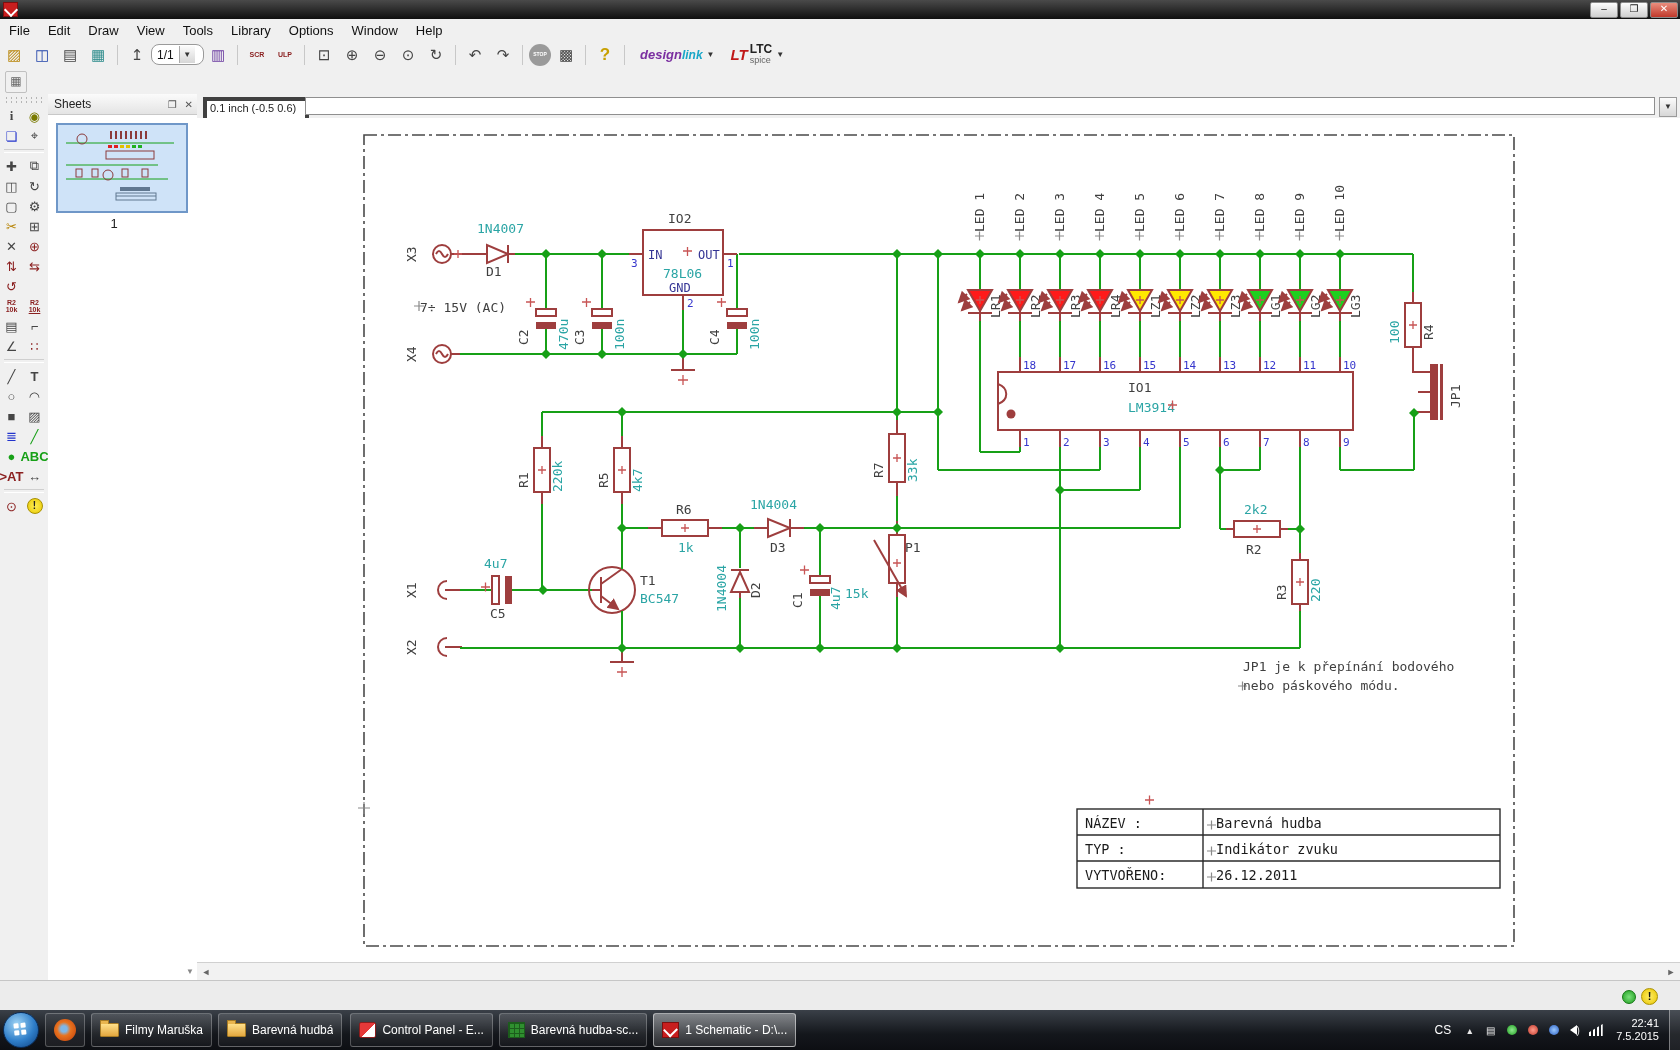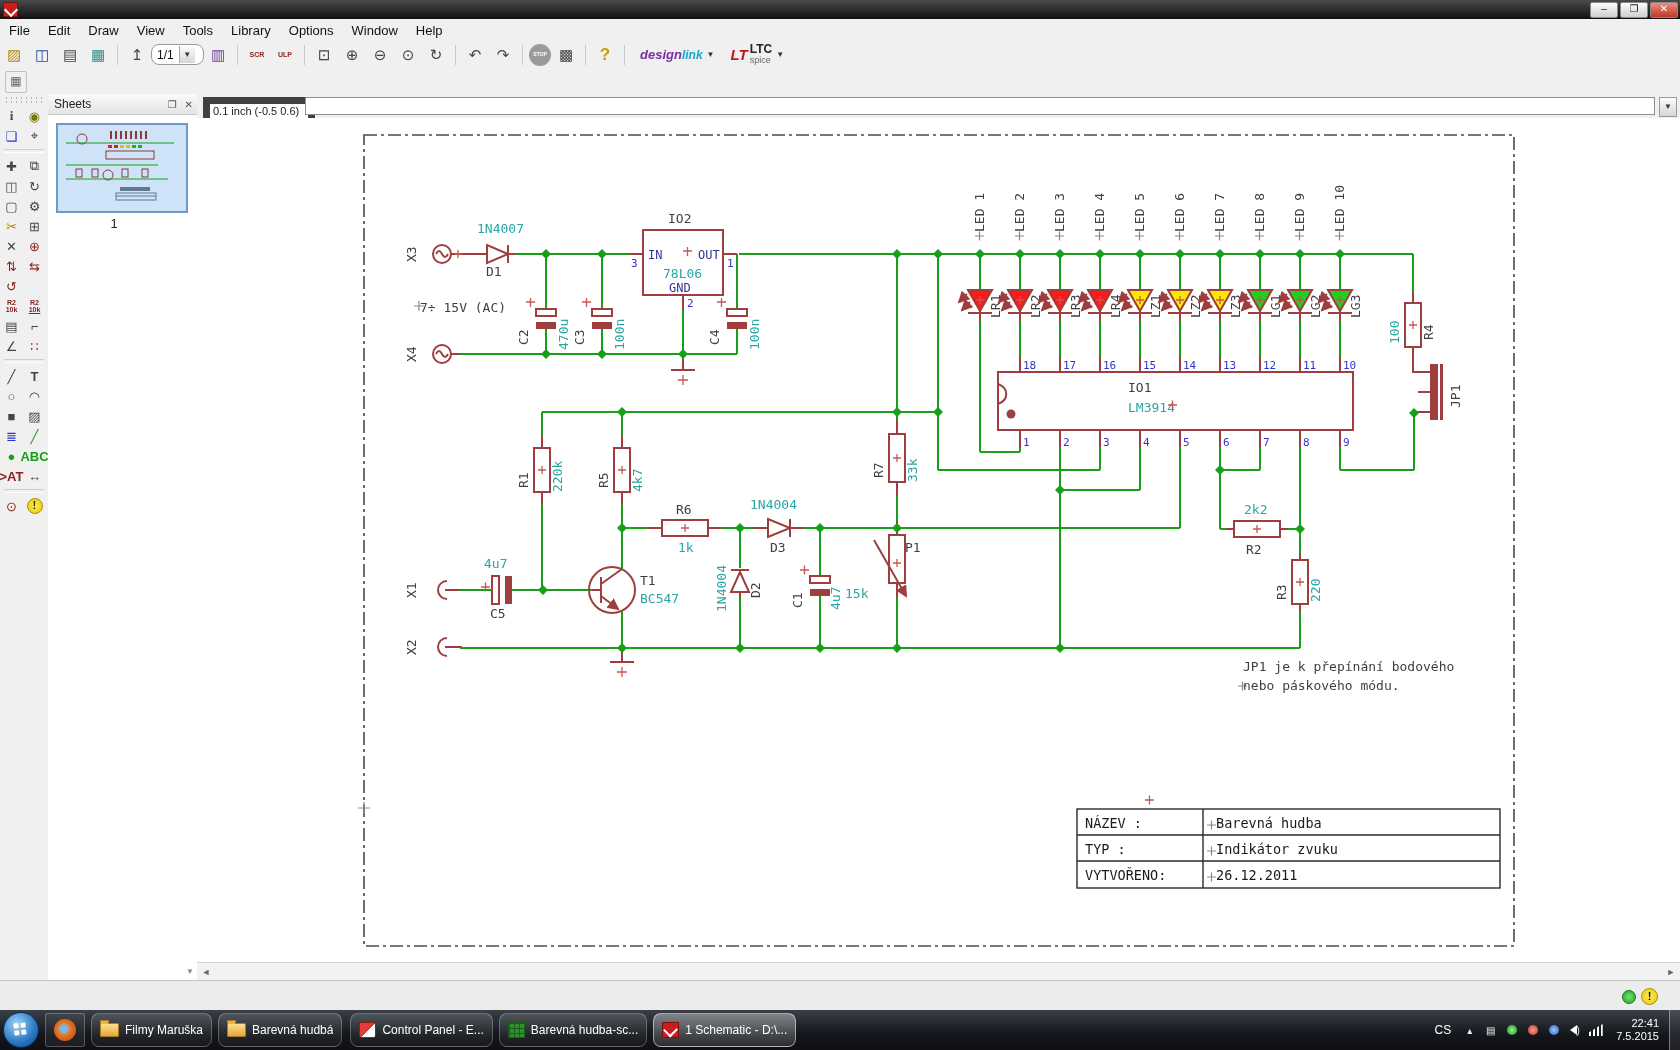--- a/index.html
+++ b/index.html
@@ -63,21 +63,21 @@
     display:flex;align-items:center;font-size:12px;color:#222;padding-left:6px;}
   #sheets .hdr .hico{margin-left:auto;font-size:10px;color:#555;padding:0 4px;}
   #sheets .hdr .hico:last-child{margin-left:0;}
   .thumbwrap{margin:8px 6px 0 8px;border:2px solid #6f97c8;background:#cfe3f8;width:128px;height:86px;}
   .thumbcap{width:132px;text-align:center;font-size:13px;color:#222;margin-top:3px;}
   #sheets .scrdn{position:absolute;right:3px;bottom:4px;font-size:8px;color:#888;}
   
   #coordbar{position:absolute;left:197px;top:94px;width:1483px;height:24px;background:#f0f0f0;
     border-bottom:1px solid #c4c4c4;}
   #coordbox{position:absolute;left:6px;top:3px;width:92px;height:16px;background:#fff;
-    border:7px solid #404040;font-size:11px;color:#222;padding:1px 3px;white-space:nowrap;}
+    border:4px solid #404040;font-size:11px;color:#222;padding:1px 3px;white-space:nowrap;}
   #cmdline{position:absolute;left:108px;top:3px;width:1348px;height:16px;background:#fff;
     border:1px solid #8f8f8f;}
   #cmdarr{position:absolute;right:3px;top:3px;width:16px;height:18px;background:linear-gradient(#fbfbfb,#d7d7d7);
     border:1px solid #9a9a9a;font-size:8px;text-align:center;line-height:18px;color:#333;}
   #canvas{position:absolute;left:197px;top:118px;width:1483px;height:844px;background:#fff;}
   #hscroll{position:absolute;left:197px;top:962px;width:1483px;height:18px;background:#f2f2f2;
     border-top:1px solid #d0d0d0;}
   .scrarr{position:absolute;top:2px;width:14px;height:14px;font-size:9px;color:#666;
     text-align:center;line-height:14px;}
   
@@ -95,21 +95,21 @@
     background:radial-gradient(circle at 38% 32%,#9fd4f5,#2f7ec9 55%,#0d3f7e);
     border:1px solid #0a2e5c;position:relative;}
   #startorb .flag{position:absolute;left:10px;top:10px;width:13px;height:13px;transform:rotate(-6deg);}
   #startorb .flag i{position:absolute;width:5px;height:5px;background:#fff;border-radius:1px;}
   #startorb .flag i:nth-child(1){left:0;top:0;} #startorb .flag i:nth-child(2){left:7px;top:0;}
   #startorb .flag i:nth-child(3){left:0;top:7px;} #startorb .flag i:nth-child(4){left:7px;top:7px;}
   .tkico{width:38px;height:32px;margin-left:6px;border:1px solid rgba(255,255,255,.25);
     border-radius:3px;background:rgba(255,255,255,.06);display:flex;align-items:center;justify-content:center;}
   .ffball{width:22px;height:22px;border-radius:50%;
     background:radial-gradient(circle at 45% 45%,#7fb8e8 18%,#e8731f 40%,#c9490e 85%);}
-  .tkbtn{height:32px;margin-left:6px;border:1px solid rgba(255,255,255,.25);border-radius:8px;
+  .tkbtn{height:32px;margin-left:6px;border:1px solid rgba(255,255,255,.25);border-radius:3px;
     background:linear-gradient(rgba(255,255,255,.14),rgba(255,255,255,.03));
     display:flex;align-items:center;padding:0 8px;color:#fff;font-size:12px;white-space:nowrap;
     overflow:hidden;}
   .tkbtn.active{background:linear-gradient(rgba(255,255,255,.38),rgba(255,255,255,.12));
     border-color:rgba(255,255,255,.5);}
   .tkbtn .lbl{margin-left:6px;overflow:hidden;text-overflow:ellipsis;max-width:110px;}
   .icon-folder{width:17px;height:12px;background:linear-gradient(#ffe08a,#e3a73f);
     border:1px solid #a87c25;border-radius:1px;position:relative;flex:none;}
   .icon-folder::before{content:"";position:absolute;left:-1px;top:-4px;width:7px;height:3px;
     background:#e9b54e;border:1px solid #a87c25;border-bottom:none;border-radius:1px 1px 0 0;}

